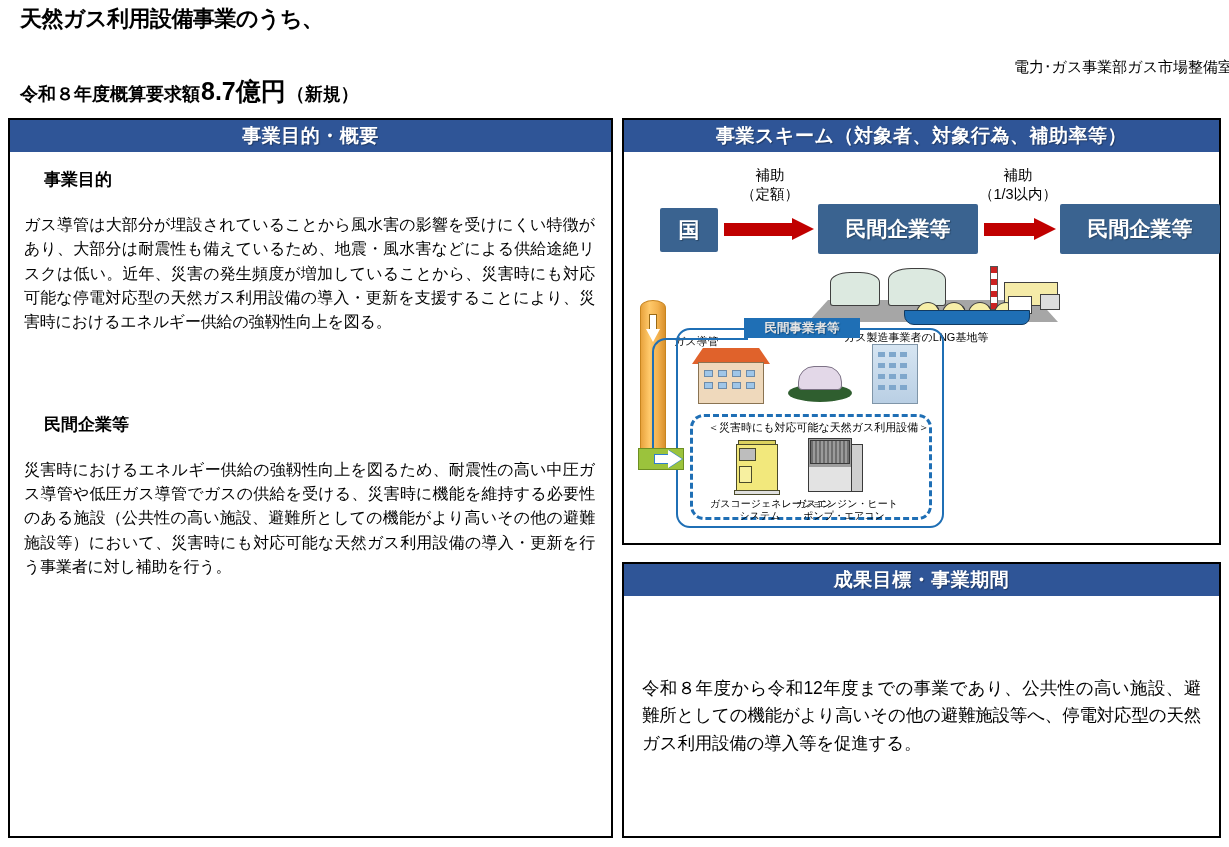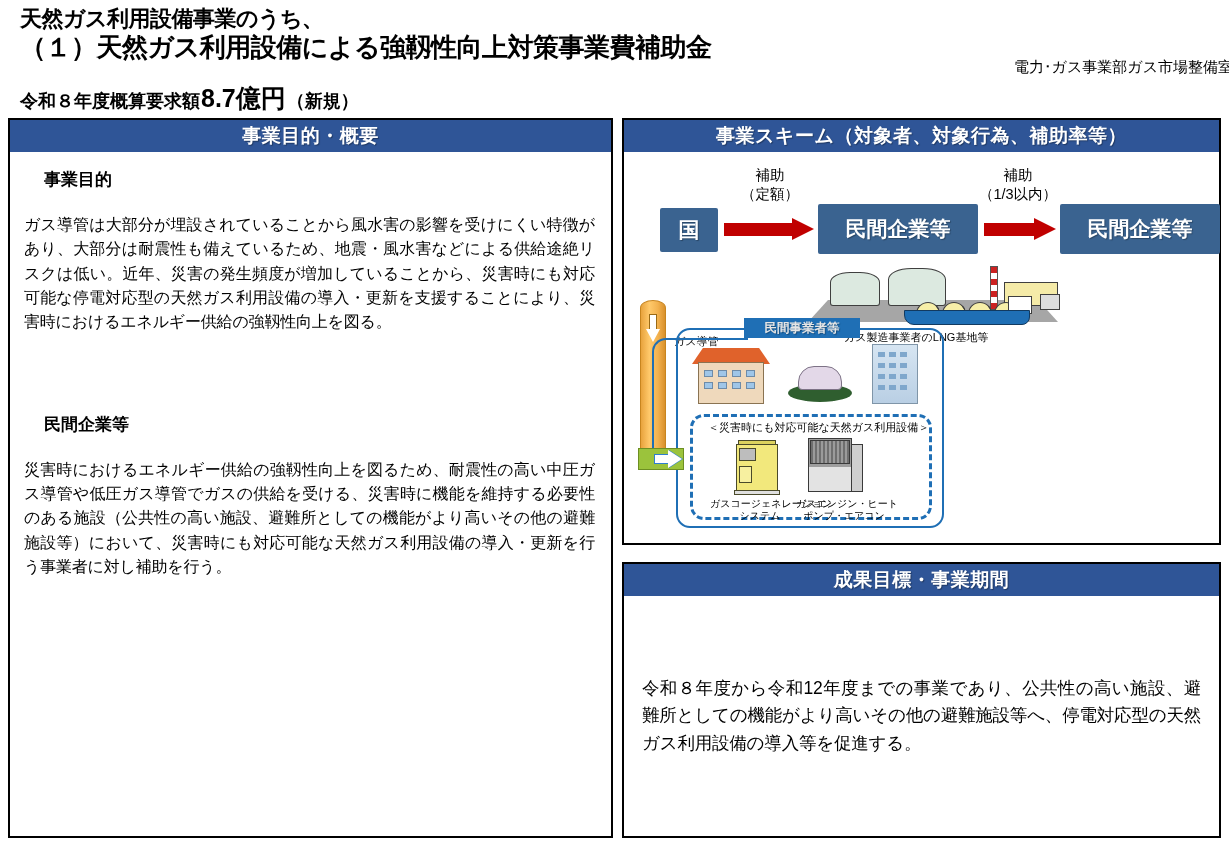--- a/index.html
+++ b/index.html
@@ -44,21 +44,21 @@
     left: 8px; top: 70px;
     font-size: 18px;
     font-weight: bold;
     white-space: nowrap;
     display: flex;
     align-items: baseline;
   }
   .budget-amount {
     font-size: 25px;
     font-weight: bold;
-    margin: 12px 1px;
+    margin: 5px 1px;
   }
   .agency {
     position: absolute;
     right: 8px; top: 56px;
     text-align: right;
     font-size: 15px;
     line-height: 1.5;
     white-space: nowrap;
   }
 
@@ -470,21 +470,20 @@
     white-space: nowrap;
   }
   #caption-cogen { left: 78px; top: 232px; width: 100px; }
   #caption-ghp   { left: 164px; top: 232px; width: 96px; }
 </style>
 </head>
 <body>
 
 <div class="header">
   <div class="title-line1">天然ガス利用設備事業のうち、</div>
-  <div class="title-line2">（１）天然ガス利用設備による強靱性向上対策事業費補助金</div>
   <div class="budget-line">
     <span>令和８年度概算要求額</span>
     <span class="budget-amount">8.7億円</span>
     <span>（新規）</span>
   </div>
   <div class="agency">
     <div>電力･ガス事業部ガス市場整備室</div>
   </div>
 </div>
 

